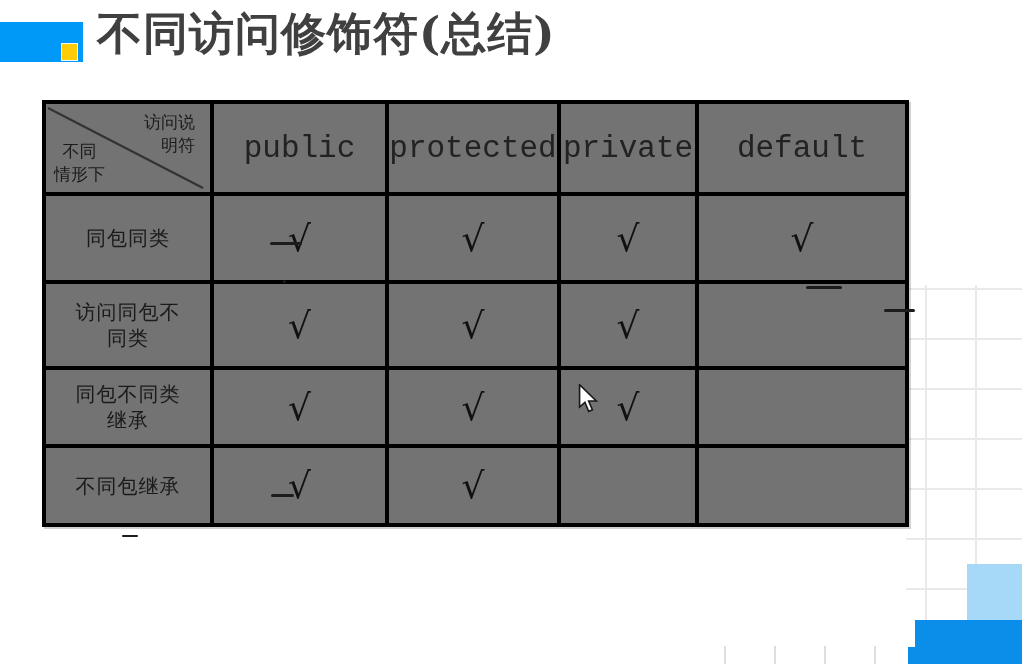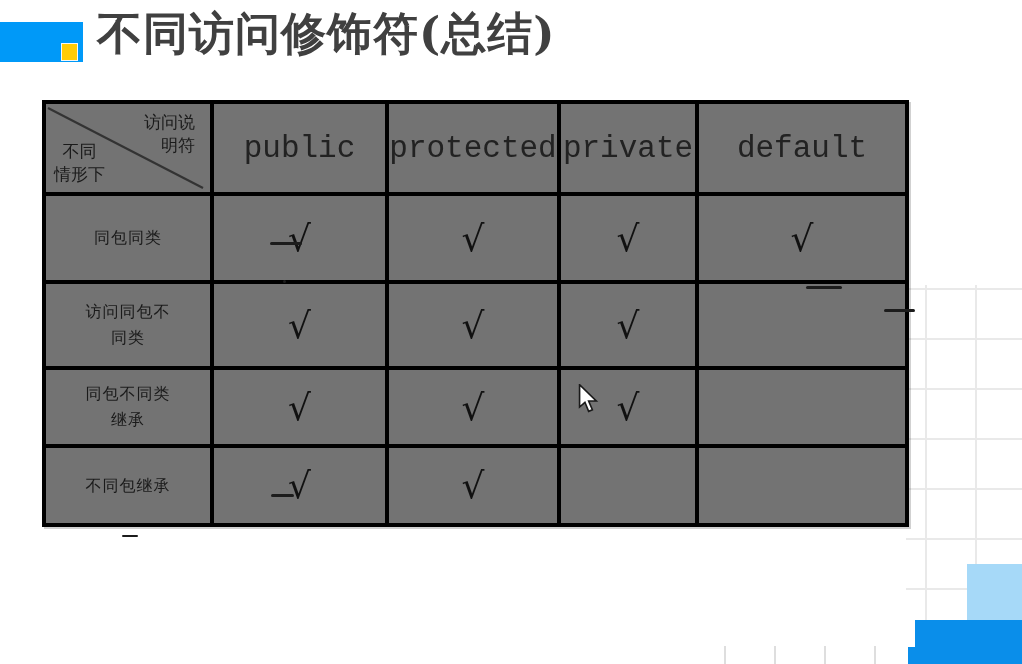--- a/index.html
+++ b/index.html
@@ -39,21 +39,21 @@
   }
   #modtable th, #modtable td { border:4px solid #000000; text-align:center; vertical-align:middle; background:#737373; }
   #modtable thead tr { height:92px; }
   #modtable tbody tr:nth-child(1) { height:88px; }
   #modtable tbody tr:nth-child(2) { height:86px; }
   #modtable tbody tr:nth-child(3) { height:78px; }
   #modtable tbody tr:nth-child(4) { height:79px; }
   #modtable tbody tr:nth-child(5) { height:92px; }
 
   .colhead { font-size:31px; font-weight:400; color:#222; font-family:Liberation Mono, monospace; }
-  .rowlabel { font-size:16px; font-weight:500; line-height:26px; white-space:pre-line; letter-spacing:1px; }
+  .rowlabel { font-size:20px; font-weight:500; line-height:26px; white-space:pre-line; letter-spacing:1px; }
   .rowlabel.small { font-size:17px; line-height:24px; letter-spacing:0; }
   .checkcell { font-family:"DejaVu Sans", sans-serif; font-size:36px; font-weight:400; color:#111; }
 
   
   .corner { position:relative; padding:0; }
   .corner svg { position:absolute; left:0; top:0; }
   .corner-top {
     position:absolute; top:7px; right:15px; text-align:right;
     font-size:17px; font-weight:500; line-height:23px;
   }

